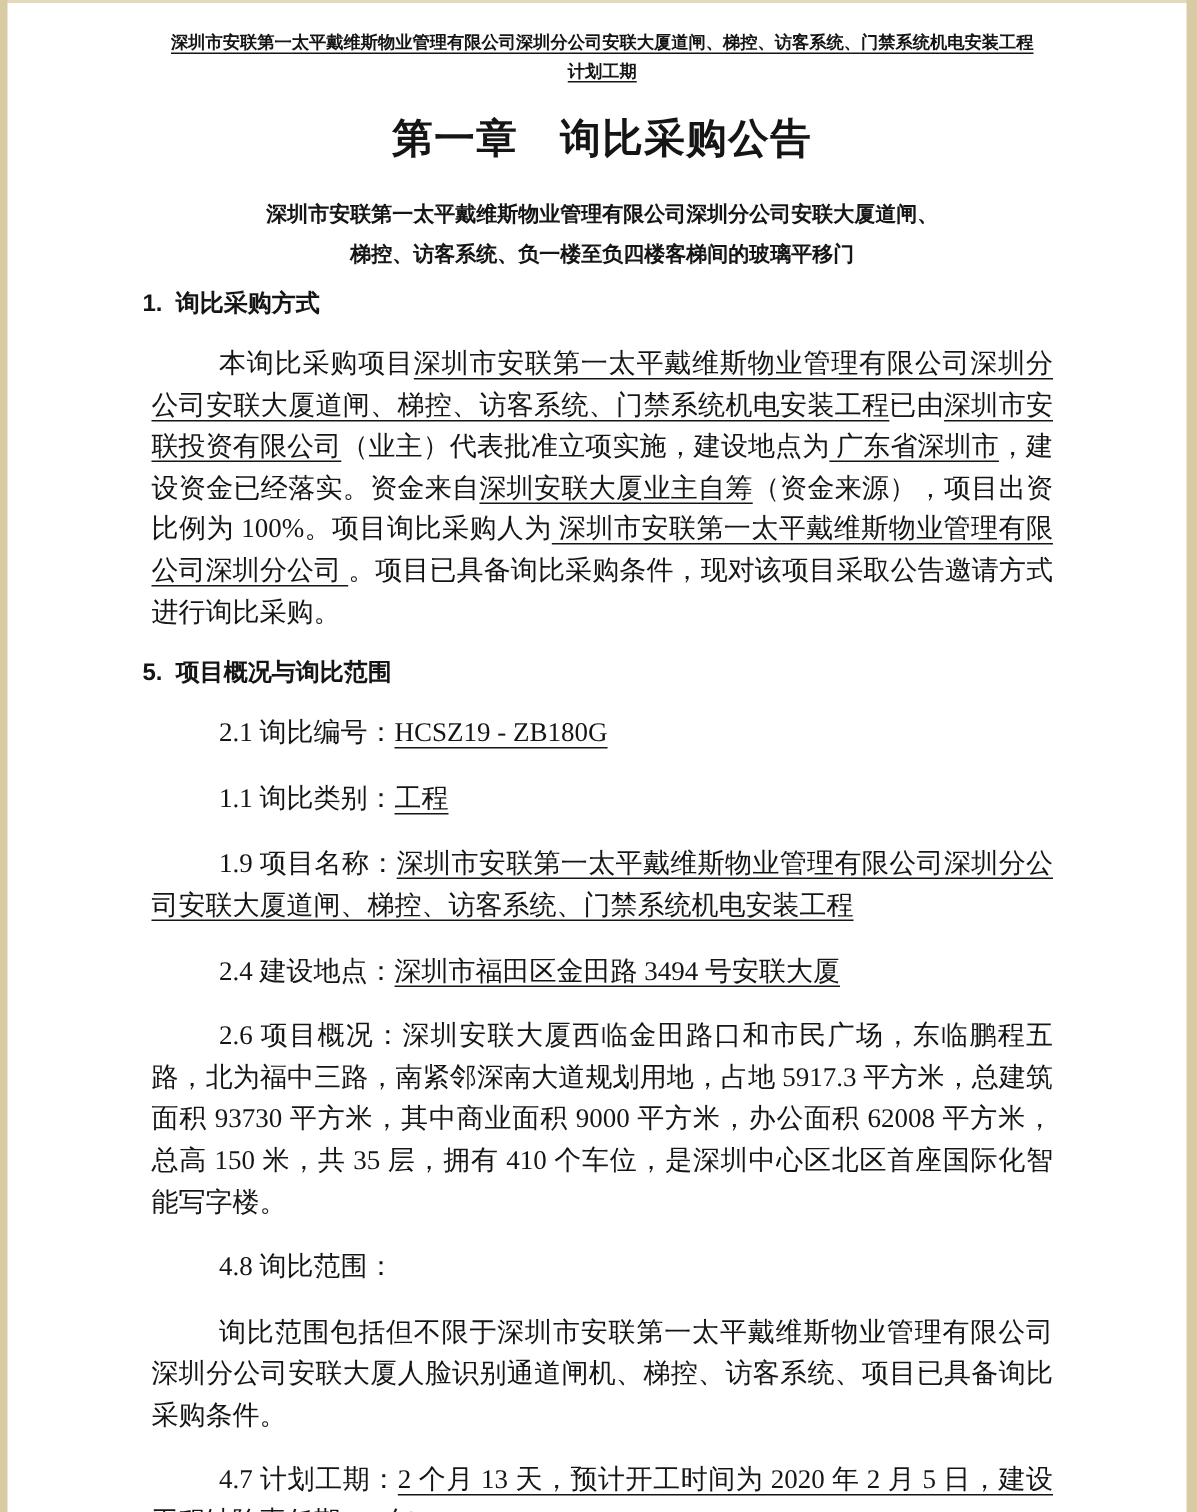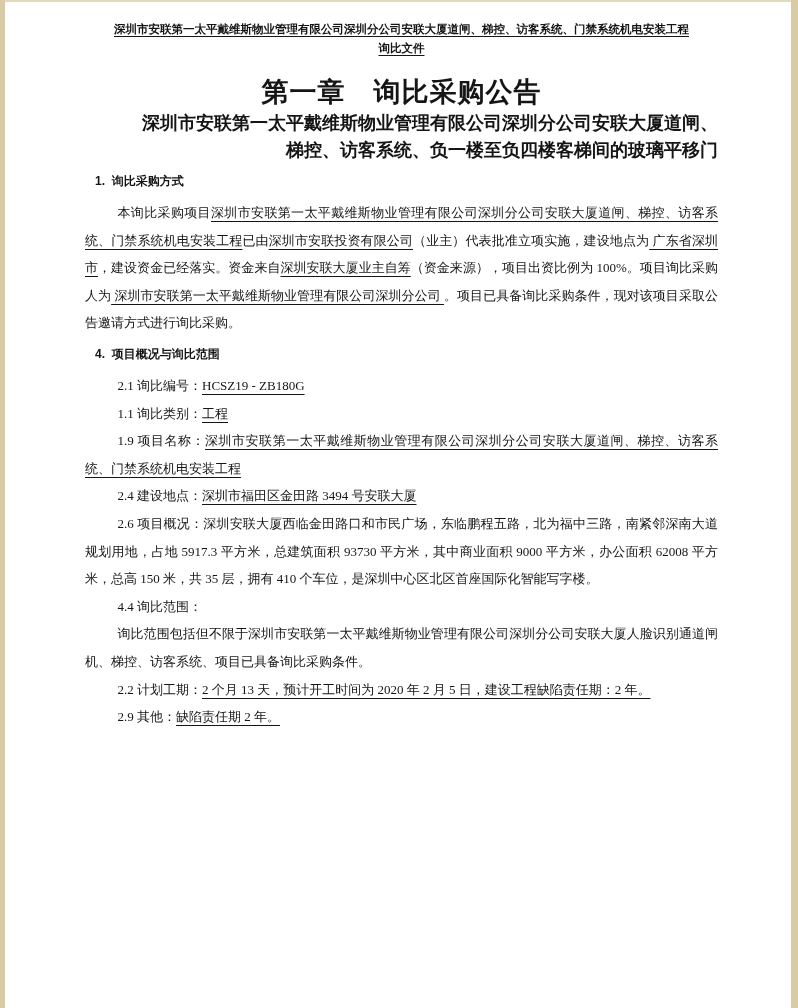--- a/index.html
+++ b/index.html
@@ -18,77 +18,77 @@
   .doc-header{
     text-align:center;font-weight:bold;
     font-size:11.5px;line-height:19px;
   }
   .doc-header div{text-decoration:underline;text-underline-offset:3px;}
 
   .chapter-title{
     text-align:center;
     font-family:"Liberation Sans","DejaVu Sans",sans-serif;
     font-size:27px;font-weight:bold;
-    margin:16px 0 0;letter-spacing:1px;
+    margin:16px 0 19px;letter-spacing:1px;
     white-space:pre-wrap;
   }
   .subtitle{
-    text-align:right;
+    text-align:center;
     font-family:"Liberation Sans","DejaVu Sans",sans-serif;
-    font-size:18px;font-weight:bold;line-height:27px;
+    font-size:14px;font-weight:bold;line-height:27px;
     margin-bottom:4px;
   }
 
   #doc-body h2{
     font-family:"Liberation Sans","DejaVu Sans",sans-serif;
-    font-size:12px;font-weight:bold;
+    font-size:16px;font-weight:bold;
     margin:9px 0 9px 10px;
     white-space:pre-wrap;
   }
   #doc-body p{
-    margin:0;
-    font-size:13px;line-height:27.6px;
+    margin:16px;
+    font-size:18px;line-height:27.6px;
     text-indent:2.5em;
     text-align:justify;
     white-space:pre-wrap;
   }
   #doc-body span.u{
     text-decoration:underline;
     text-underline-offset:3.5px;
   }
 </style>
 </head>
 <body>
 
 <div class="edge-top"></div>
 <div class="edge-left"></div>
 <div class="edge-right"></div>
 
 <div class="doc">
 
   <div class="doc-header">
     <div>深圳市安联第一太平戴维斯物业管理有限公司深圳分公司安联大厦道闸、梯控、访客系统、门禁系统机电安装工程</div>
-    <div>询比文件</div>
+    <div>计划工期</div>
   </div>
 
   <div class="chapter-title">第一章　询比采购公告</div>
 
   <div class="subtitle">
     <div>深圳市安联第一太平戴维斯物业管理有限公司深圳分公司安联大厦道闸、</div>
     <div>梯控、访客系统、负一楼至负四楼客梯间的玻璃平移门</div>
   </div>
 
   <div id="doc-body">
       <h2>1.  询比采购方式</h2>
       <p><span>本询比采购项目</span><span class="u">深圳市安联第一太平戴维斯物业管理有限公司深圳分公司安联大厦道闸、梯控、访客系统、门禁系统机电安装工程</span><span>已由</span><span class="u">深圳市安联投资有限公司</span><span>（业主）代表批准立项实施，建设地点为</span><span class="u"> 广东省深圳市</span><span>，建设资金已经落实。资金来自</span><span class="u">深圳安联大厦业主自筹</span><span>（资金来源），项目出资比例为 100%。项目询比采购人为</span><span class="u"> 深圳市安联第一太平戴维斯物业管理有限公司深圳分公司 </span><span>。项目已具备询比采购条件，现对该项目采取公告邀请方式进行询比采购。</span></p>
-      <h2>4.  项目概况与询比范围</h2>
+      <h2>5.  项目概况与询比范围</h2>
       <p><span>2.1 询比编号：</span><span class="u">HCSZ19 - ZB180G</span></p>
       <p><span>1.1 询比类别：</span><span class="u">工程</span></p>
       <p><span>1.9 项目名称：</span><span class="u">深圳市安联第一太平戴维斯物业管理有限公司深圳分公司安联大厦道闸、梯控、访客系统、门禁系统机电安装工程</span></p>
       <p><span>2.4 建设地点：</span><span class="u">深圳市福田区金田路 3494 号安联大厦</span></p>
       <p><span>2.6 项目概况：深圳安联大厦西临金田路口和市民广场，东临鹏程五路，北为福中三路，南紧邻深南大道规划用地，占地 5917.3 平方米，总建筑面积 93730 平方米，其中商业面积 9000 平方米，办公面积 62008 平方米，总高 150 米，共 35 层，拥有 410 个车位，是深圳中心区北区首座国际化智能写字楼。</span></p>
-      <p><span>4.4 询比范围：</span></p>
+      <p><span>4.8 询比范围：</span></p>
       <p><span>询比范围包括但不限于深圳市安联第一太平戴维斯物业管理有限公司深圳分公司安联大厦人脸识别通道闸机、梯控、访客系统、项目已具备询比采购条件。</span></p>
-      <p><span>2.2 计划工期：</span><span class="u">2 个月 13 天，预计开工时间为 2020 年 2 月 5 日，建设工程缺陷责任期：2 年。</span></p>
+      <p><span>4.7 计划工期：</span><span class="u">2 个月 13 天，预计开工时间为 2020 年 2 月 5 日，建设工程缺陷责任期：2 年。</span></p>
       <p><span>2.9 其他：</span><span class="u">缺陷责任期 2 年。</span></p>
     </div>
 
 </div>
 
 </body></html>

